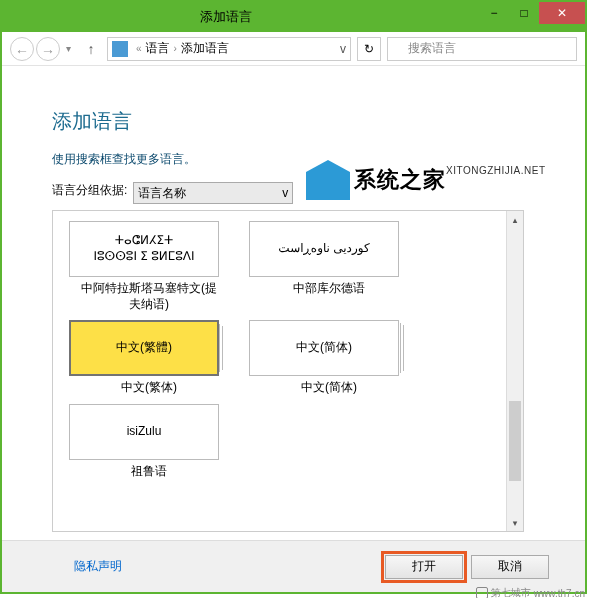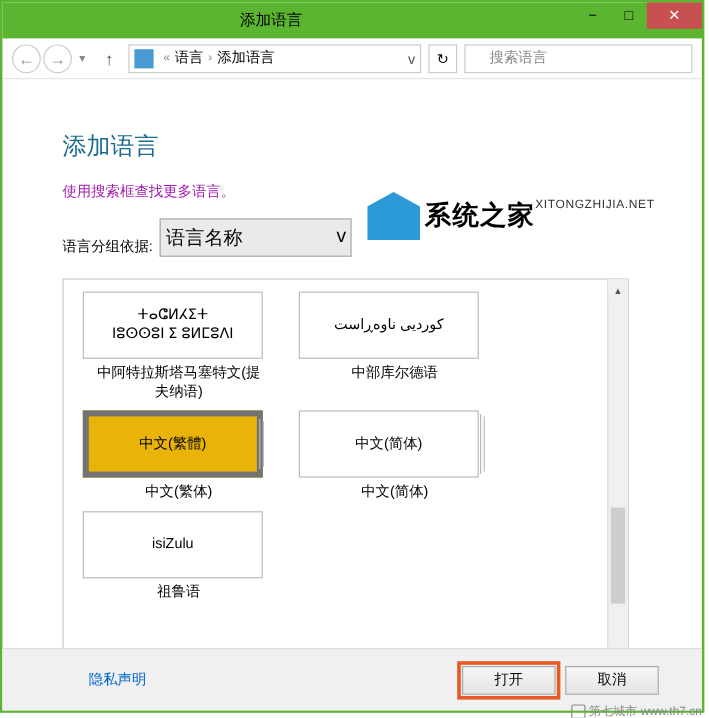--- a/index.html
+++ b/index.html
@@ -14,32 +14,32 @@
     .nav-arrow { width: 24px; height: 24px; border: 1px solid #ccc; border-radius: 50%; display: flex; align-items: center; justify-content: center; margin-right: 2px; color: #999; font-size: 14px; }
     .nav-up { width: 24px; height: 24px; display:flex; align-items:center; justify-content:center; color:#555; margin: 0 4px; font-size:14px; }
     .breadcrumb { flex: 1; height: 24px; border: 1px solid #ccc; display: flex; align-items: center; padding: 0 4px; margin-right: 6px; background:#fff; }
     .breadcrumb-icon { width:16px; height:16px; background:#4a9ad4; margin-right:4px; }
     .breadcrumb span.sep { margin: 0 4px; color: #888; font-size: 10px; }
     .breadcrumb-dd { margin-left: auto; color:#555; }
     .refresh-btn { width:24px; height:24px; display:flex; align-items:center; justify-content:center; border:1px solid #ccc; margin-right:6px; }
     .search-box { width: 190px; height: 24px; border: 1px solid #ccc; padding: 0 20px; color: #888; font-size: 12px; display:flex; align-items:center; }
     .content { padding: 20px 40px 10px 50px; position: relative; }
     .page-title { font-size: 20px; color: #1d6b8f; margin: 22px 0 16px; }
-    .subtitle { font-size: 12px; color: #a21caf; margin-bottom: 14px; }
-    .group-row { display:flex; align-items:flex-end; margin-bottom: 18px; }
+    .subtitle { font-size: 12px; color: #0c4a6e; margin-bottom: 14px; }
+    .group-row { display:flex; align-items:flex-start; margin-bottom: 6px; }
     .group-label { font-size:12px; margin-right: 6px; }
-    .group-select { width: 160px; height: 32px; border:1px solid #aaa; background:#eaeaea; padding: 0 4px; font-size:16px; display:flex; align-items:center; justify-content:space-between; }
+    .group-select { width: 160px; height: 22px; border:1px solid #aaa; background:#eaeaea; padding: 0 4px; font-size:12px; display:flex; align-items:center; justify-content:space-between; }
     .scroll-pane { border:1px solid #ccc; width: 472px; height: 322px; position: relative; display:flex; }
     .lang-grid { flex:1; padding: 6px 6px; overflow:hidden; }
     .lang-row { display:flex; }
     .lang-tile { width: 160px; text-align:center; margin: 4px 10px; }
     .tile-card { width:150px; height: 56px; border:1px solid #bbb; display:flex; align-items:center; justify-content:center; font-size:12px; position:relative; background:#fff; flex-direction:column; line-height:1.3; }
     .tile-card.stacked::before { content:""; position:absolute; right:-3px; top:2px; bottom:2px; width:2px; border-right:1px solid #bbb; }
     .tile-card.stacked::after { content:""; position:absolute; right:-6px; top:4px; bottom:4px; width:2px; border-right:1px solid #bbb; }
-    .tile-card.selected { background:#eab308; border:5px solid #737373;text-align:right; }
+    .tile-card.selected { background:#fde047; border:2px solid #737373;text-align:right; }
     .tile-label { margin-top:4px; font-size:12px; line-height:1.3; }
     .scrollbar { width:17px; background:#f0f0f0; border-left:1px solid #dcdcdc; position:relative; }
     .scroll-up, .scroll-down { position:absolute; width:100%; height:17px; background:#f0f0f0; display:flex; align-items:center; justify-content:center; font-size:9px; color:#555; }
     .scroll-up{ top:0; } .scroll-down{ bottom:0; }
     .scroll-thumb { position:absolute; top:190px; left:2px; right:2px; height:80px; background:#cdcdcd; }
     .footer { position:absolute; bottom:0; left:0; right:0; height:52px; border-top:1px solid #ddd; background:#f0f0f0; display:flex; align-items:center; padding: 0 36px; }
     .privacy-link { color:#0066cc; font-size:12px; margin-left:36px; }
     .footer-spacer { flex:1; }
     .btn { width:78px; height:24px; border:1px solid #aaa; background:linear-gradient(#f7f7f7,#e4e4e4); font-size:12px; display:flex; align-items:center; justify-content:center; margin-left:8px; }
     .btn.highlighted { outline: 3px solid #e85a24; outline-offset: 1px; }

